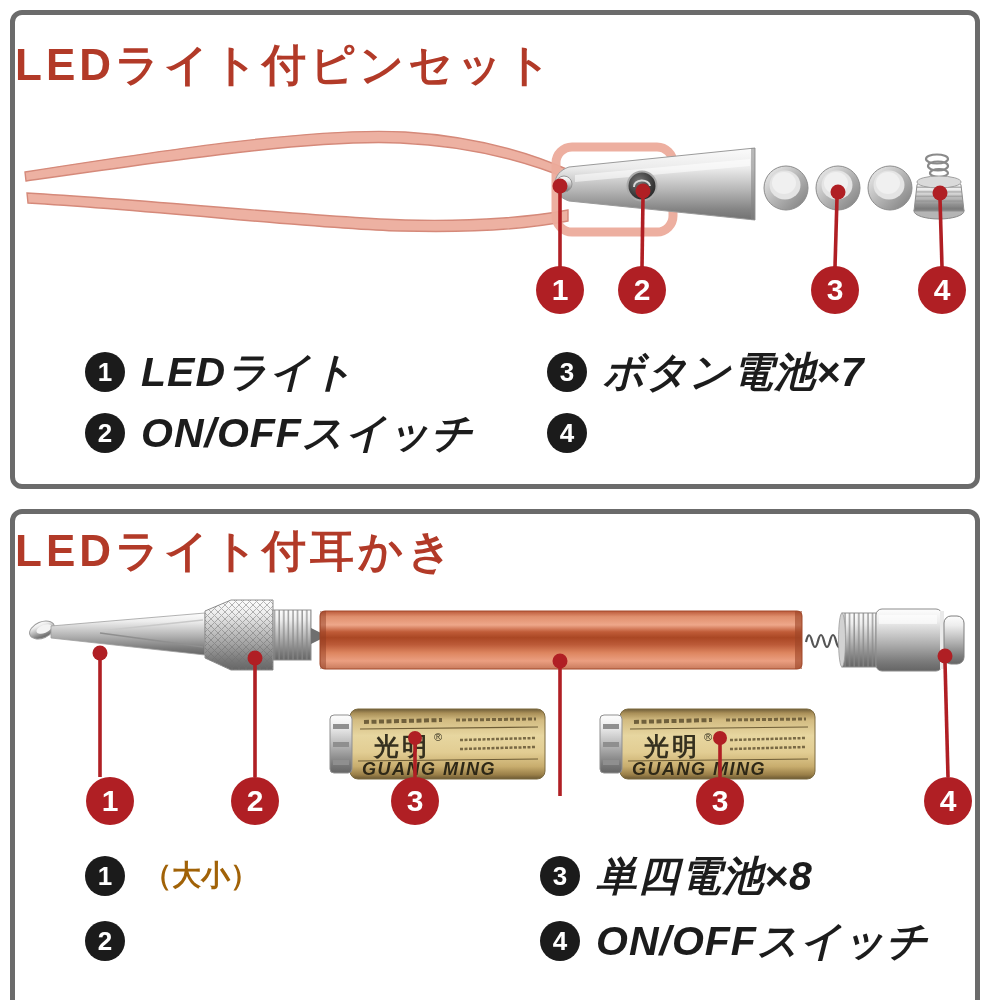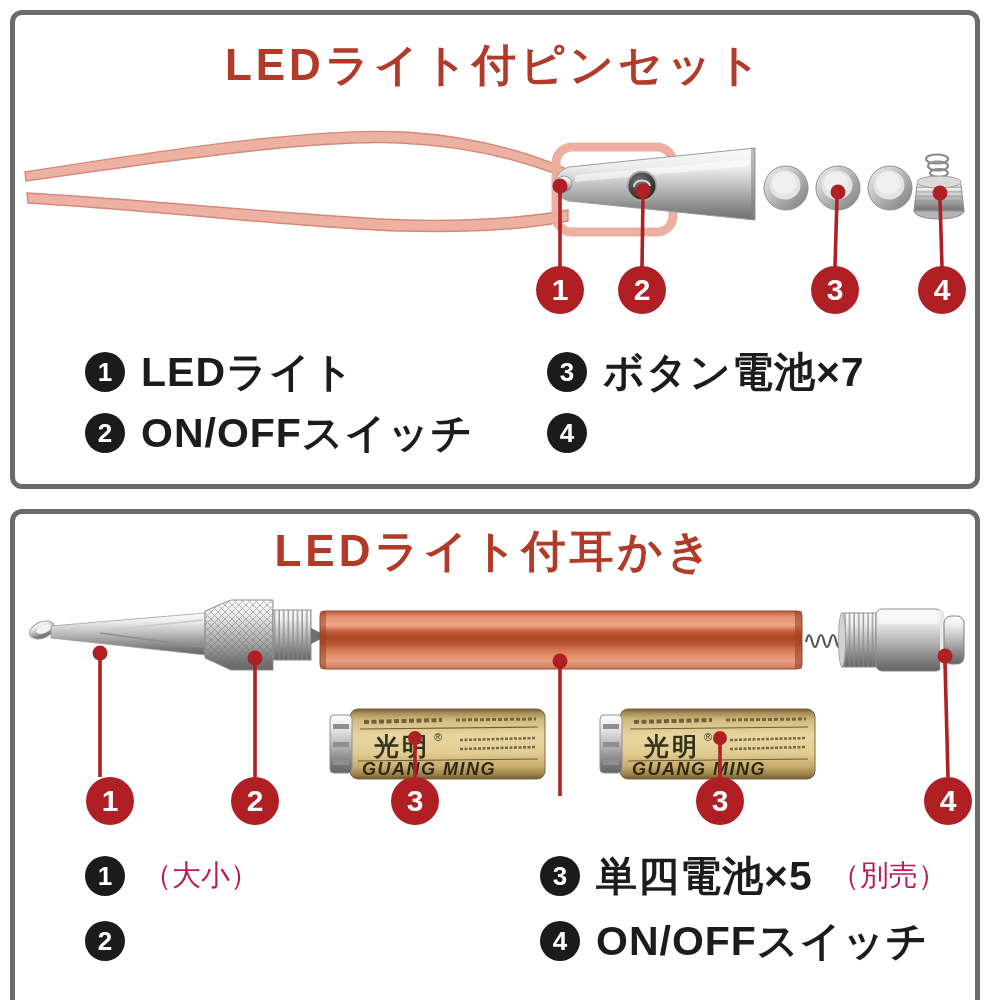--- a/index.html
+++ b/index.html
@@ -7,42 +7,42 @@
     width:1000px;height:1000px;background:#ffffff;position:relative;overflow:hidden;
     font-family:"Liberation Sans","DejaVu Sans",sans-serif;
   }
   .panel{
     position:absolute;left:10px;width:970px;box-sizing:border-box;
     border:5px solid #6b6b6b;border-radius:12px;background:#fff;
   }
   #panel-tweezers{top:10px;height:479px;}
   #panel-earpick{top:509px;height:614px;}
   .ptitle{
-    position:absolute;left:0;right:0;margin:0;text-align:center;
+    position:absolute;left:0;right:0;margin:0;
     font-size:44px;font-weight:700;color:#b23a28;letter-spacing:4px;line-height:1.1;
   }
   #panel-tweezers .ptitle{top:26px;}
   #panel-earpick .ptitle{top:13px;}
   svg.diagram{position:absolute;left:0;top:0;width:960px;height:469px;}
   .co{
     position:absolute;width:48px;height:48px;border-radius:50%;
     background:#b01f24;color:#ffffff;font-size:30px;font-weight:700;
     display:flex;align-items:center;justify-content:center;line-height:1;
   }
   .legend{position:absolute;display:flex;flex-direction:column;}
   .lrow{display:flex;align-items:center;gap:16px;height:56px;}
   #panel-tweezers .lrow{margin-bottom:5px;}
   #panel-earpick .lrow{margin-bottom:9px;}
   .lnum{
     flex:0 0 40px;width:40px;height:40px;border-radius:50%;
     background:#1b1b1b;color:#ffffff;font-size:26px;font-weight:700;
     display:flex;align-items:center;justify-content:center;line-height:1;
   }
-  .llabel{font-size:41px;font-weight:600;color:#1c1c1c;letter-spacing:1px;white-space:nowrap;}
-  .lsuffix{font-size:29px;font-weight:400;color:#be185d;white-space:nowrap;margin-left:2px;}
+  .llabel{font-size:41px;font-weight:600;color:#1c1c1c;letter-spacing:1px;white-space:nowrap;font-style:italic;}
+  .lsuffix{font-size:29px;font-weight:700;color:#a16207;white-space:nowrap;margin-left:2px;}
 </style>
 </head>
 <body>
 
 <div class="panel" id="panel-tweezers">
   <h2 class="ptitle">LEDライト付ピンセット</h2>
 
   <svg class="diagram" viewBox="0 0 960 469">
     <defs>
       <linearGradient id="silverV" x1="0" y1="0" x2="0" y2="1">
@@ -289,21 +289,20 @@
       <span class="lnum">1</span>
       <span class="lsuffix">（大小）</span>
     </div>
     <div class="lrow">
       <span class="lnum">2</span>
     </div>
   </div>
   <div class="legend" style="left:525px;top:334px;">
     <div class="lrow">
       <span class="lnum">3</span>
-      <span class="llabel">単四電池×5</span>
-      <span class="lsuffix">（別売）</span>
+      <span class="llabel">単四電池×8</span>
     </div>
     <div class="lrow">
       <span class="lnum">4</span>
       <span class="llabel">ON/OFFスイッチ</span>
     </div>
   </div>
 </div>
 
 </body></html>

